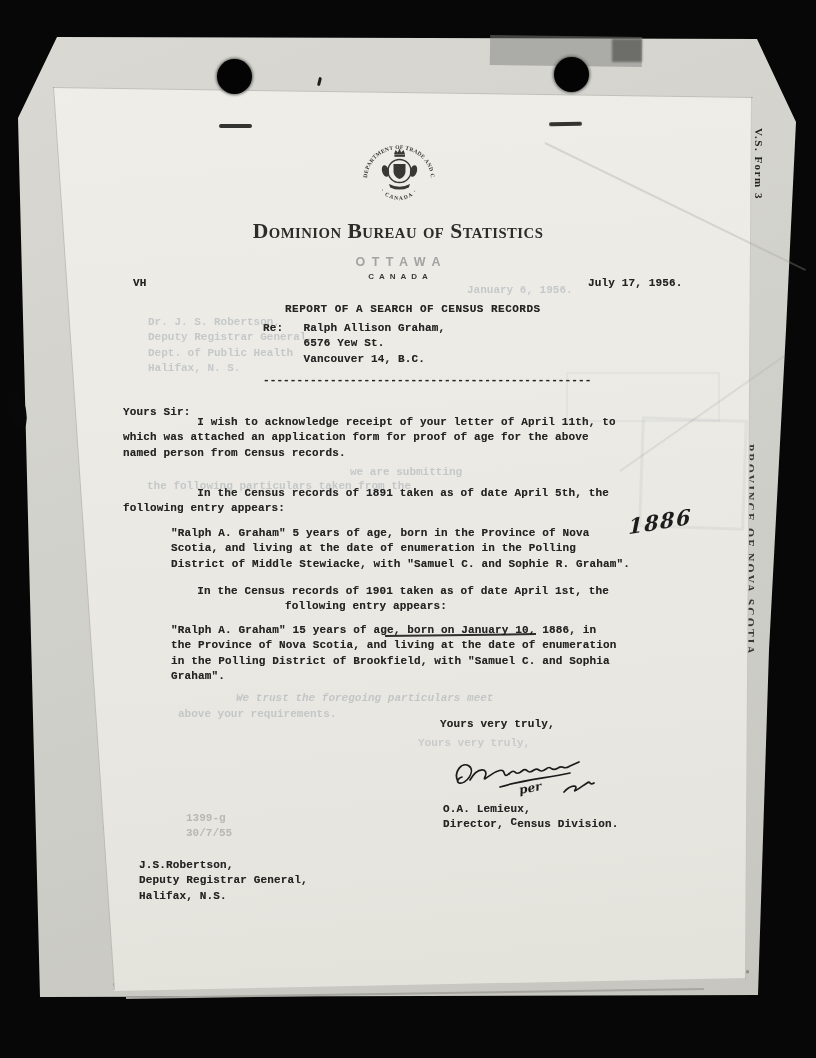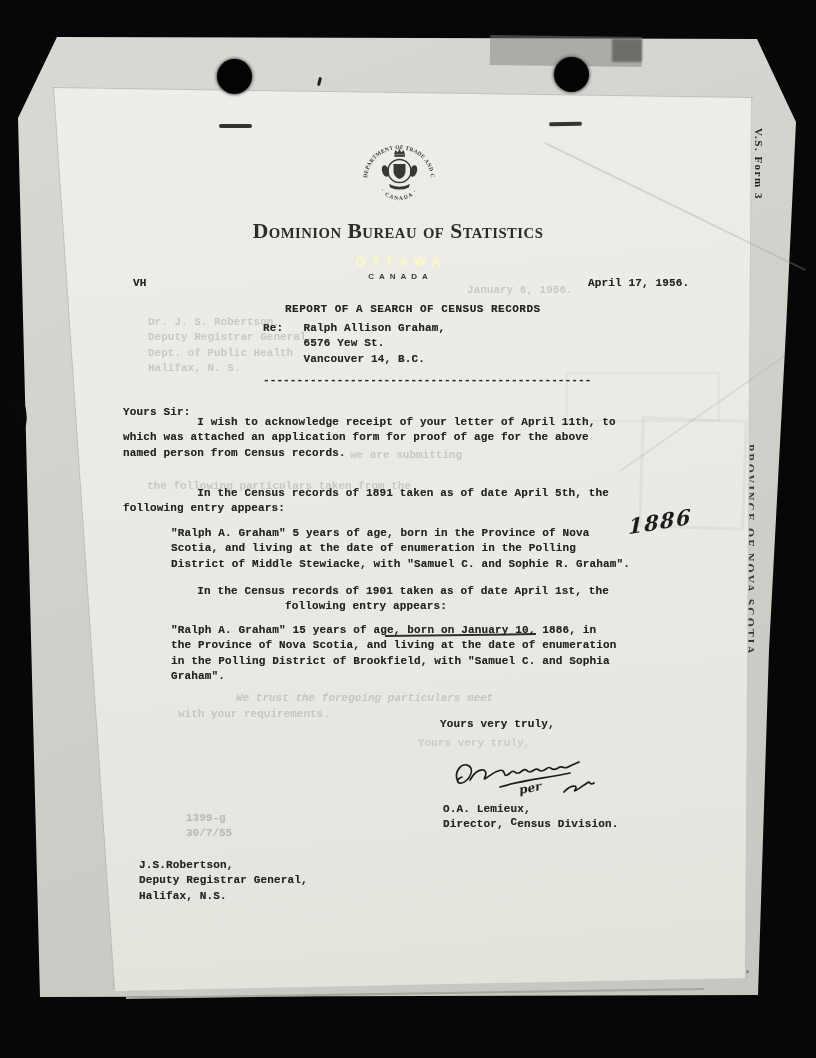--- a/index.html
+++ b/index.html
@@ -58,21 +58,21 @@
   .content{position:absolute;inset:0;z-index:4;color:#232323;}
   .t{position:absolute;white-space:pre;font:700 11px/15.4px "Liberation Mono",monospace;
      letter-spacing:.15px;color:#242423;text-shadow:0 0 .4px rgba(40,40,40,.45);}
 
   .crest{position:absolute;left:358px;top:143px;width:82px;height:70px;}
   .org-name{position:absolute;left:230px;top:218px;width:336px;text-align:center;
     font-family:"Liberation Serif",serif;font-variant:small-caps;font-weight:700;font-size:22px;
     letter-spacing:.5px;color:#2d2c2a;transform:scaleX(.98);white-space:nowrap;}
   .city{position:absolute;left:230px;top:255px;width:336px;text-align:center;
     font-family:"Liberation Sans",sans-serif;font-weight:700;font-size:12.5px;letter-spacing:6.5px;
-    text-indent:6.5px;color:#fef9c3;}
+    text-indent:6.5px;color:#a3a3a3;}
   .country{position:absolute;left:230px;top:272px;width:336px;text-align:center;
     font-family:"Liberation Sans",sans-serif;font-weight:700;font-size:8px;letter-spacing:5px;
     text-indent:5px;color:#3a3937;}
 
   .pos-initials{left:133px;top:276px;}
   .pos-date{left:588px;top:276px;}
   .pos-title{left:285px;top:302px;letter-spacing:.5px;}
   .pos-re{left:263px;top:321px;}
   .pos-redash{left:263px;top:373px;letter-spacing:.1px;}
   .pos-sal{left:123px;top:405px;}
@@ -96,21 +96,21 @@
   .signature{position:absolute;left:448px;top:752px;width:152px;height:50px;z-index:5;}
   .per-note{position:absolute;left:519px;top:781px;font-family:"DejaVu Serif",serif;
     font-style:italic;font-weight:700;font-size:12px;color:#1b1b1b;
     transform:rotate(-10deg);z-index:5;}
 
   
   .ghost{position:absolute;white-space:pre;font:700 11px/15.4px "Liberation Mono",monospace;
     color:#8d96a0;opacity:.40;filter:blur(.5px);z-index:4;}
   .g-date{left:467px;top:283px;}
   .g-addr{left:148px;top:315px;}
-  .g-l1{left:350px;top:448px;text-align:center;}
+  .g-l1{left:350px;top:465px;text-align:center;}
   .g-l2{left:147px;top:479px;text-align:right;}
   .g-trust{left:236px;top:691px;font-style:italic;}
   .g-req{left:178px;top:707px;}
   .g-vale{left:418px;top:736px;opacity:.34;}
   .g-for{left:380px;top:790px;opacity:.32;filter:blur(.8px);}
   .g-ref{left:186px;top:811px;color:#a9a9a2;opacity:.75;filter:blur(.3px);}
   .stampghost-a{position:absolute;left:640px;top:418px;width:100px;height:105px;
     border:3px solid rgba(125,135,148,.10);transform:rotate(2deg);z-index:4;}
   .stampghost-b{position:absolute;left:566px;top:372px;width:150px;height:46px;
     border:2px solid rgba(125,135,148,.08);z-index:4;}
@@ -139,21 +139,21 @@
   <div class="content">
 
     <div class="ghost g-date">January 6, 1956.</div>
     <div class="ghost g-addr">Dr. J. S. Robertson,
 Deputy Registrar General,
 Dept. of Public Health
 Halifax, N. S.</div>
     <div class="ghost g-l1">we are submitting</div>
     <div class="ghost g-l2">the following particulars taken from the</div>
     <div class="ghost g-trust">We trust the foregoing particulars meet</div>
-    <div class="ghost g-req">with your requirements.</div>
+    <div class="ghost g-req">above your requirements.</div>
     <div class="ghost g-vale">Yours very truly,</div>
     <div class="ghost g-ref">1399-g
 30/7/55</div>
     <div class="stampghost-a"></div>
     <div class="stampghost-b"></div>
 
     <svg class="crest" viewBox="0 0 82 70">
       <defs>
         <path id="arcTop" d="M 9,36 A 32,30 0 0 1 73,36" fill="none"></path>
         <path id="arcBot" d="M 19,36 A 22,21 0 0 0 63,36" fill="none"></path>
@@ -172,21 +172,21 @@
         <ellipse cx="27.5" cy="28" rx="3.4" ry="6" transform="rotate(-16 27.5 28)"></ellipse>
         <ellipse cx="55.5" cy="28" rx="3.4" ry="6" transform="rotate(16 55.5 28)"></ellipse>
         <path d="M31,41 q10.5,5.5 21,0 l-1.2,3.4 q-9.3,4.4 -18.6,0 z"></path>
       </g>
     </svg>
     <div class="org-name">Dominion Bureau of Statistics</div>
     <div class="city">OTTAWA</div>
     <div class="country">CANADA</div>
 
     <div class="t pos-initials">VH</div>
-    <div class="t pos-date">April 17, 1956.</div>
+    <div class="t pos-date">July 17, 1956.</div>
     <div class="t pos-title">REPORT OF A SEARCH OF CENSUS RECORDS</div>
 
     <div class="t pos-re">Re:   Ralph Allison Graham,
       6576 Yew St.
       Vancouver 14, B.C.</div>
     <div class="t pos-redash">-------------------------------------------------</div>
 
     <div class="t pos-sal">Yours Sir:</div>
     <div class="t pos-p1">           I wish to acknowledge receipt of your letter of April 11th, to
 which was attached an application form for proof of age for the above

